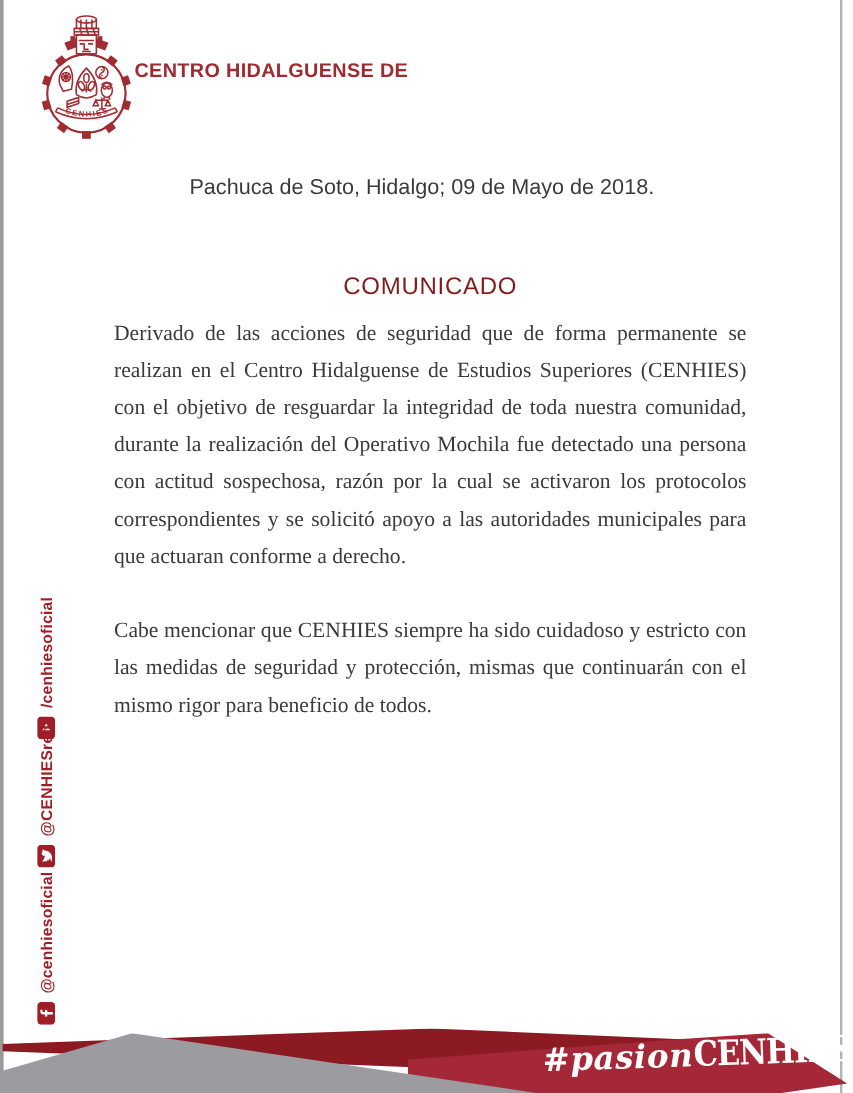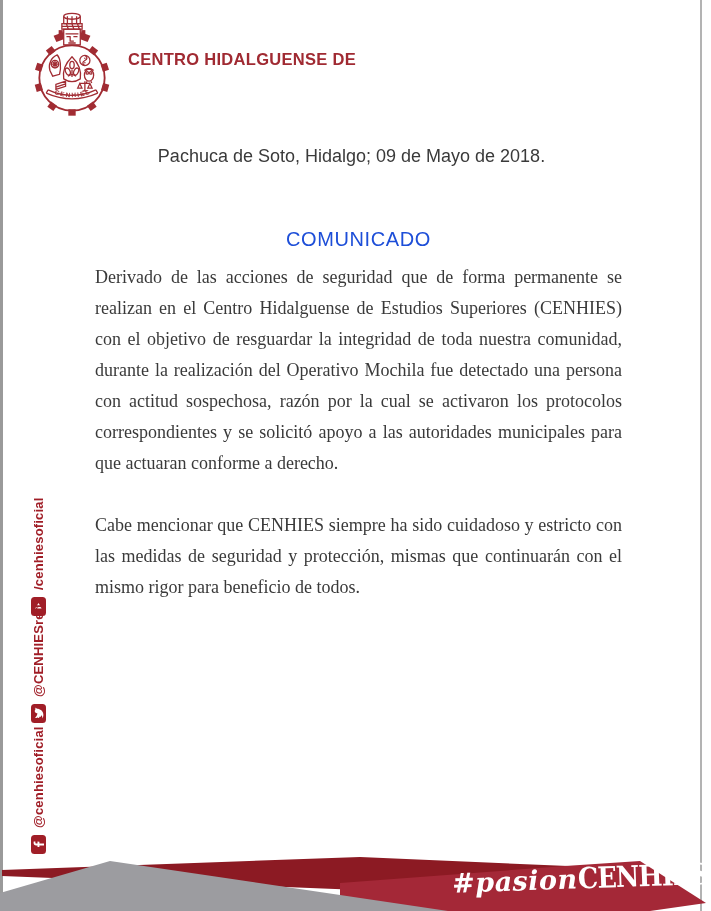--- a/index.html
+++ b/index.html
@@ -7,27 +7,27 @@
     position:relative;width:711px;height:911px;overflow:hidden;
     background:#ffffff;font-family:"Liberation Sans",sans-serif;
   }
   .edge-left{position:absolute;left:0;top:0;width:3px;height:911px;background:#9a9a9a;z-index:1;}
   .edge-right{position:absolute;left:700px;top:0;width:2px;height:911px;background:#b3b3b3;z-index:1;}
 
   
   .seal{position:absolute;left:26px;top:8px;width:92px;height:116px;}
   .org-name{
     position:absolute;left:112px;top:50px;width:260px;
-    color:#a02a32;font-weight:bold;font-size:16.5px;line-height:19px;letter-spacing:.3px;text-align:center;
+    color:#a02a32;font-weight:bold;font-size:16.5px;line-height:19px;letter-spacing:.3px;
   }
 
   
   .content{position:absolute;left:95px;top:0;width:527px;color:#3a3a3a;}
   .date-line{position:absolute;top:146px;width:527px;text-align:center;padding-right:14px;box-sizing:border-box;font-size:18px;}
-  .doc-title{position:absolute;top:228px;width:527px;text-align:center;font-size:20px;letter-spacing:.6px;color:#1d4ed8;}
+  .doc-title{position:absolute;top:228px;width:527px;text-align:center;font-size:20px;letter-spacing:.6px;color:#7f1d1d;}
   .paragraphs{position:absolute;top:262px;width:527px;font-size:18px;line-height:31px;font-family:Liberation Serif, serif;}
   .paragraphs p{margin:0 0 31px 0;text-align:justify;}
 
   
   .social-item{
     position:absolute;left:31px;display:flex;align-items:center;gap:7px;
     transform:rotate(-90deg);transform-origin:0 0;white-space:nowrap;
     color:#a01e27;font-weight:bold;font-size:13px;letter-spacing:.2px;
   }
   .social-item .badge{width:19px;height:15px;flex:0 0 auto;display:block;}

